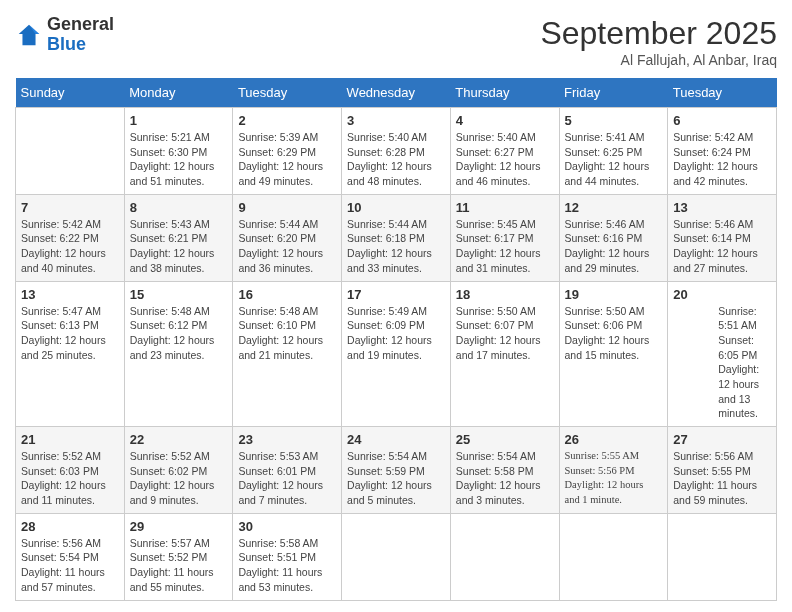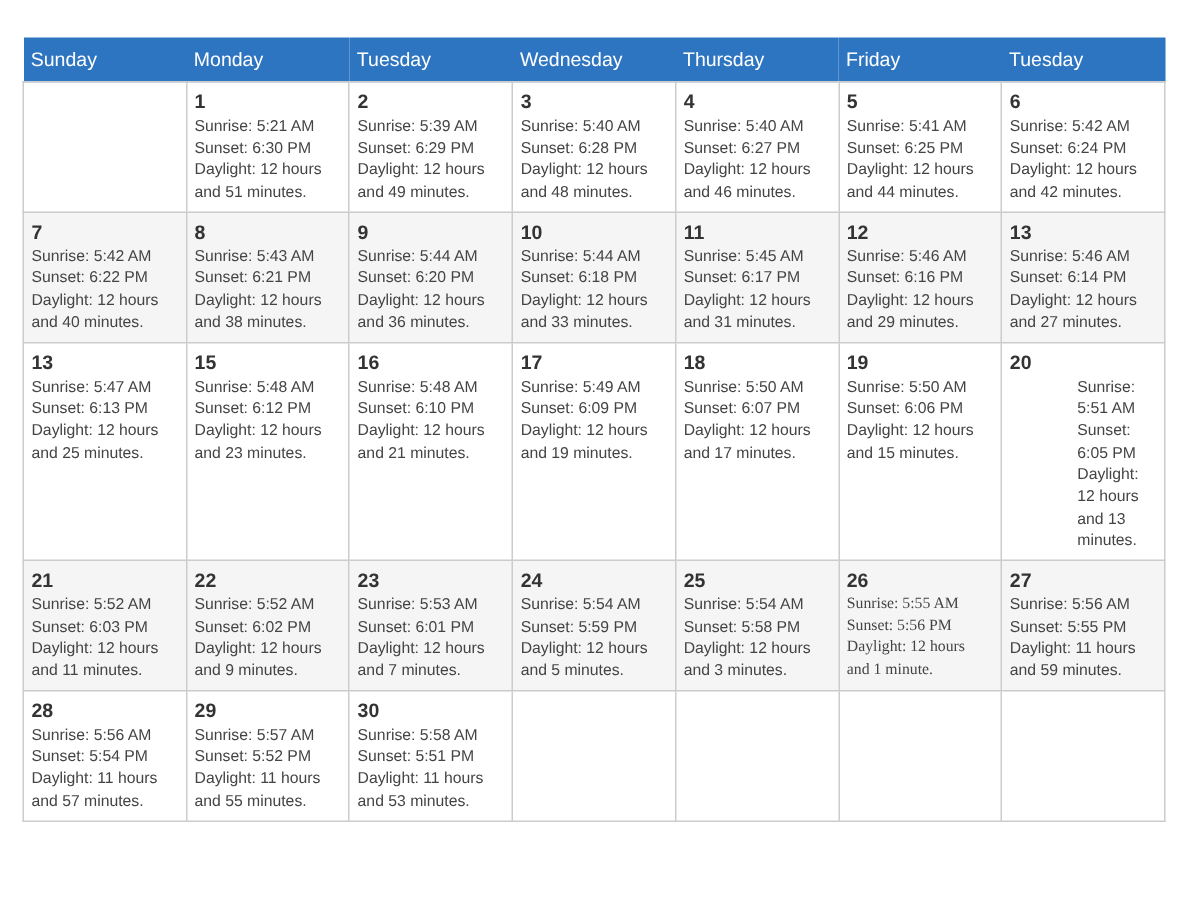--- a/index.html
+++ b/index.html
@@ -83,20 +83,34 @@
       line-height: 1.4;
     }
     .empty-cell {
       background-color: #f9f9f9;
     }
   </style>
 </head>
 <body>
 
 <div class="header">
+  <div class="logo">
+    <svg class="logo-icon" viewBox="0 0 30 30" width="30" height="30">
+      <polygon points="15,4 26,14 22,14 22,26 8,26 8,14 4,14" fill="#1a6dc1"></polygon>
+      <polygon points="15,4 26,14 22,14" fill="#3399ff" opacity="0.5"></polygon>
+    </svg>
+    <div class="logo-text">
+      <span class="general">General</span><br>
+      <span class="blue">Blue</span>
+    </div>
+  </div>
+  <div class="title-block">
+    <div class="month-title">September 2025</div>
+    <div class="location">Al Fallujah, Al Anbar, Iraq</div>
+  </div>
 </div>
 
 <table>
   <thead>
     <tr>
     <th>Sunday</th>
         <th>Monday</th>
         <th>Tuesday</th>
         <th>Wednesday</th>
         <th>Thursday</th>

